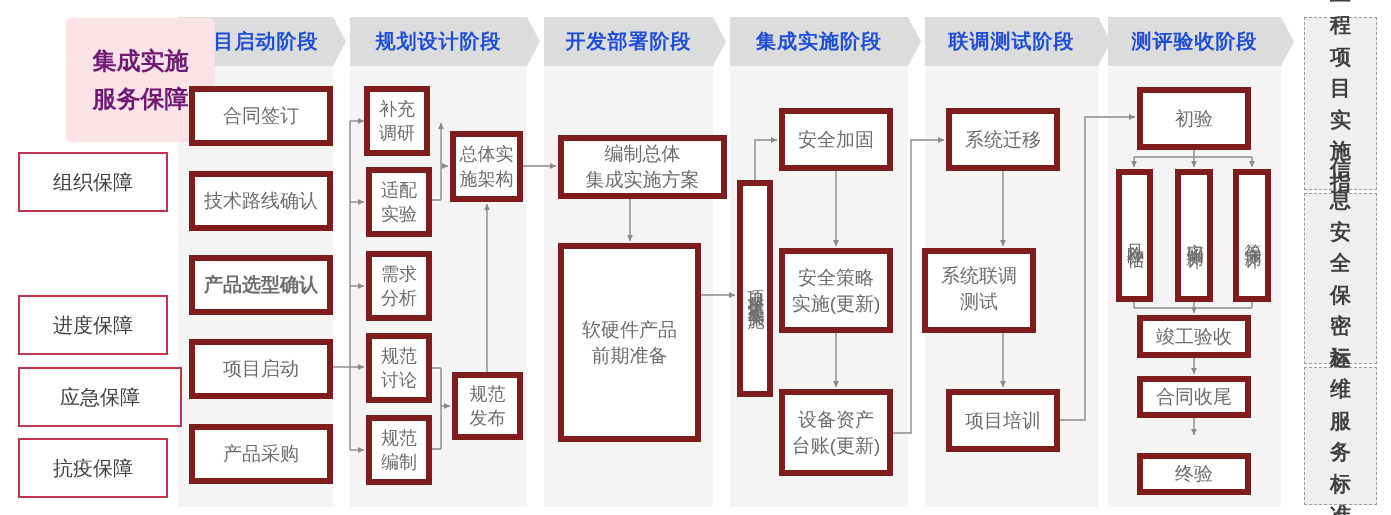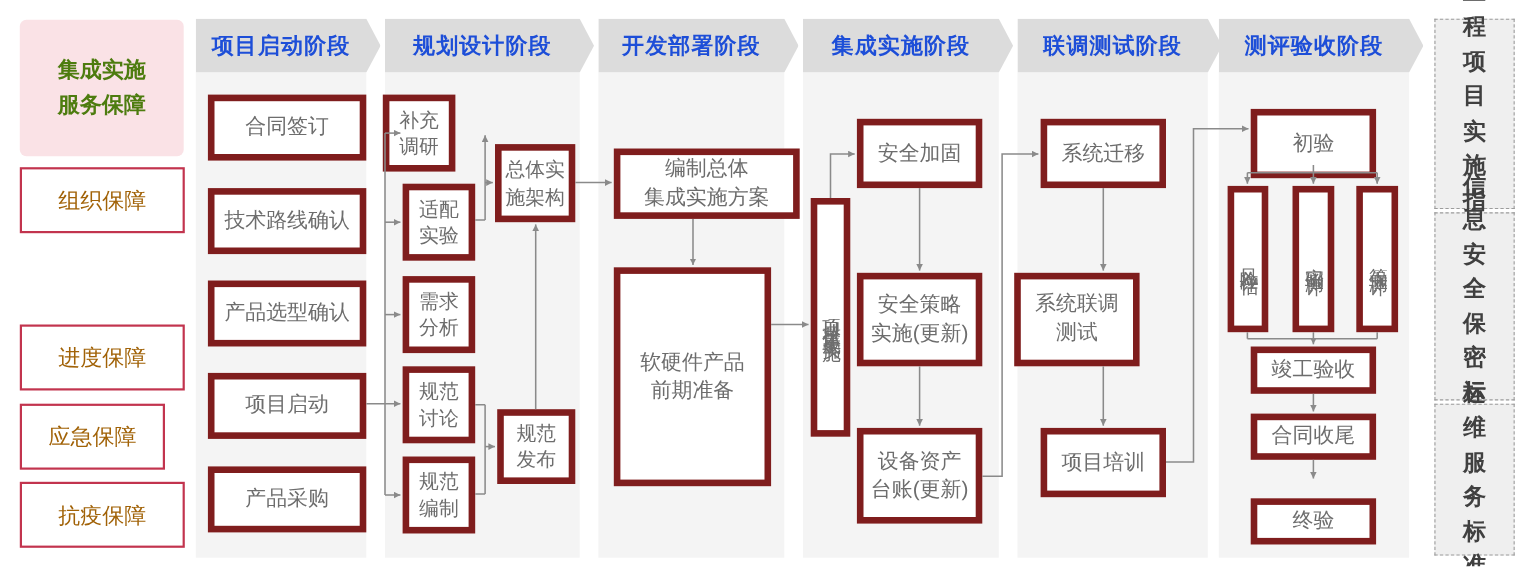--- a/index.html
+++ b/index.html
@@ -21,26 +21,26 @@
     color:#6d6d6d;font-size:19px;line-height:1.35;white-space:pre-line;
   }
   .box.small{font-size:18px;}
   .vbox{
     writing-mode:vertical-lr;text-orientation:upright;letter-spacing:3px;
     font-size:17px;
   }
   .side-title{
     position:absolute;background:#fae2e6;border-radius:6px;
     display:flex;align-items:center;justify-content:center;text-align:center;
-    color:#4d7c0f;font-weight:700;font-size:20px;line-height:1.6;white-space:pre-line;
+    color:#701a75;font-weight:700;font-size:24px;line-height:1.6;white-space:pre-line;margin-left:48px;
   }
   .side-item{
     position:absolute;background:#ffffff;border:2px solid #c2344e;box-sizing:border-box;
     display:flex;align-items:center;justify-content:center;
-    color:#a16207;font-size:20px;font-family:Liberation Mono, monospace;
+    color:#404040;font-size:20px;font-family:Liberation Mono, monospace;
   }
   .std{
     position:absolute;background:#efefef;border:1px dashed #9c9c9c;box-sizing:border-box;
     display:flex;align-items:center;justify-content:center;text-align:center;
     color:#404040;font-size:21px;font-weight:600;line-height:1.5;
     letter-spacing:10px;padding-left:10px;white-space:pre-line;
   }
   svg.connectors{position:absolute;left:0;top:0;pointer-events:none;}
 </style>
 </head>
@@ -59,30 +59,30 @@
   <div class="chevron" style="left:350px;width:190px;">规划设计阶段</div>
   <div class="chevron" style="left:544px;width:182px;">开发部署阶段</div>
   <div class="chevron" style="left:730px;width:191px;">集成实施阶段</div>
   <div class="chevron" style="left:925px;width:186px;">联调测试阶段</div>
   <div class="chevron" style="left:1108px;width:186px;">测评验收阶段</div>
 
   <div class="side-title" style="left:18px;top:18px;width:149px;height:124px;">集成实施
 服务保障</div>
   <div class="side-item" style="left:18px;top:152px;width:150px;height:60px;">组织保障</div>
   <div class="side-item" style="left:18px;top:295px;width:150px;height:60px;">进度保障</div>
-  <div class="side-item" style="left:18px;top:367px;width:132px;height:60px;">应急保障</div>
+  <div class="side-item" style="left:18px;top:367px;width:164px;height:60px;">应急保障</div>
   <div class="side-item" style="left:18px;top:438px;width:150px;height:60px;">抗疫保障</div>
 
   <div class="box" style="left:189px;top:86px;width:144px;height:60px;">合同签订</div>
   <div class="box" style="left:189px;top:171px;width:144px;height:60px;">技术路线确认</div>
-  <div class="box" style="left:189px;top:255px;width:144px;height:60px;">产品选型确认</div>
+  <div class="box" style="left:189px;top:255px;width:144px;height:60px;font-weight:bold;">产品选型确认</div>
   <div class="box" style="left:189px;top:339px;width:144px;height:60px;">项目启动</div>
   <div class="box" style="left:189px;top:424px;width:144px;height:60px;">产品采购</div>
 
-  <div class="box small" style="left:348px;top:86px;width:66px;height:70px;">补充
+  <div class="box small" style="left:364px;top:86px;width:66px;height:70px;">补充
 调研</div>
   <div class="box small" style="left:366px;top:251px;width:66px;height:70px;">需求
 分析</div>
   <div class="box small" style="left:366px;top:167px;width:66px;height:70px;">适配
 实验</div>
   <div class="box small" style="left:366px;top:333px;width:66px;height:70px;">规范
 讨论</div>
   <div class="box small" style="left:366px;top:415px;width:66px;height:70px;">规范
 编制</div>
   <div class="box small" style="left:450px;top:131px;width:73px;height:71px;">总体实
@@ -100,21 +100,21 @@
   <div class="box" style="left:779px;top:248px;width:114px;height:85px;">安全策略
 实施(更新)</div>
   <div class="box" style="left:779px;top:389px;width:114px;height:87px;">设备资产
 台账(更新)</div>
 
   <div class="box" style="left:946px;top:108px;width:114px;height:63px;">系统迁移</div>
   <div class="box" style="left:922px;top:248px;width:114px;height:85px;font-family:Liberation Mono, monospace;">系统联调
 测试</div>
   <div class="box" style="left:946px;top:389px;width:114px;height:63px;">项目培训</div>
 
-  <div class="box" style="left:1137px;top:99px;width:114px;height:63px;">初验</div>
+  <div class="box" style="left:1137px;top:87px;width:114px;height:63px;">初验</div>
   <div class="box vbox" style="left:1116px;top:169px;width:37px;height:133px;">风险评估</div>
   <div class="box vbox" style="left:1175px;top:169px;width:38px;height:133px;">密码测评</div>
   <div class="box vbox" style="left:1233px;top:169px;width:38px;height:133px;">等保测评</div>
   <div class="box" style="left:1137px;top:315px;width:114px;height:43px;">竣工验收</div>
   <div class="box" style="left:1137px;top:376px;width:114px;height:42px;">合同收尾</div>
   <div class="box" style="left:1137px;top:437px;width:114px;height:42px;margin-top:16px;">终验</div>
 
   <div class="std" style="left:1304px;top:17px;width:73px;height:173px;">工程
 项目
 实施

